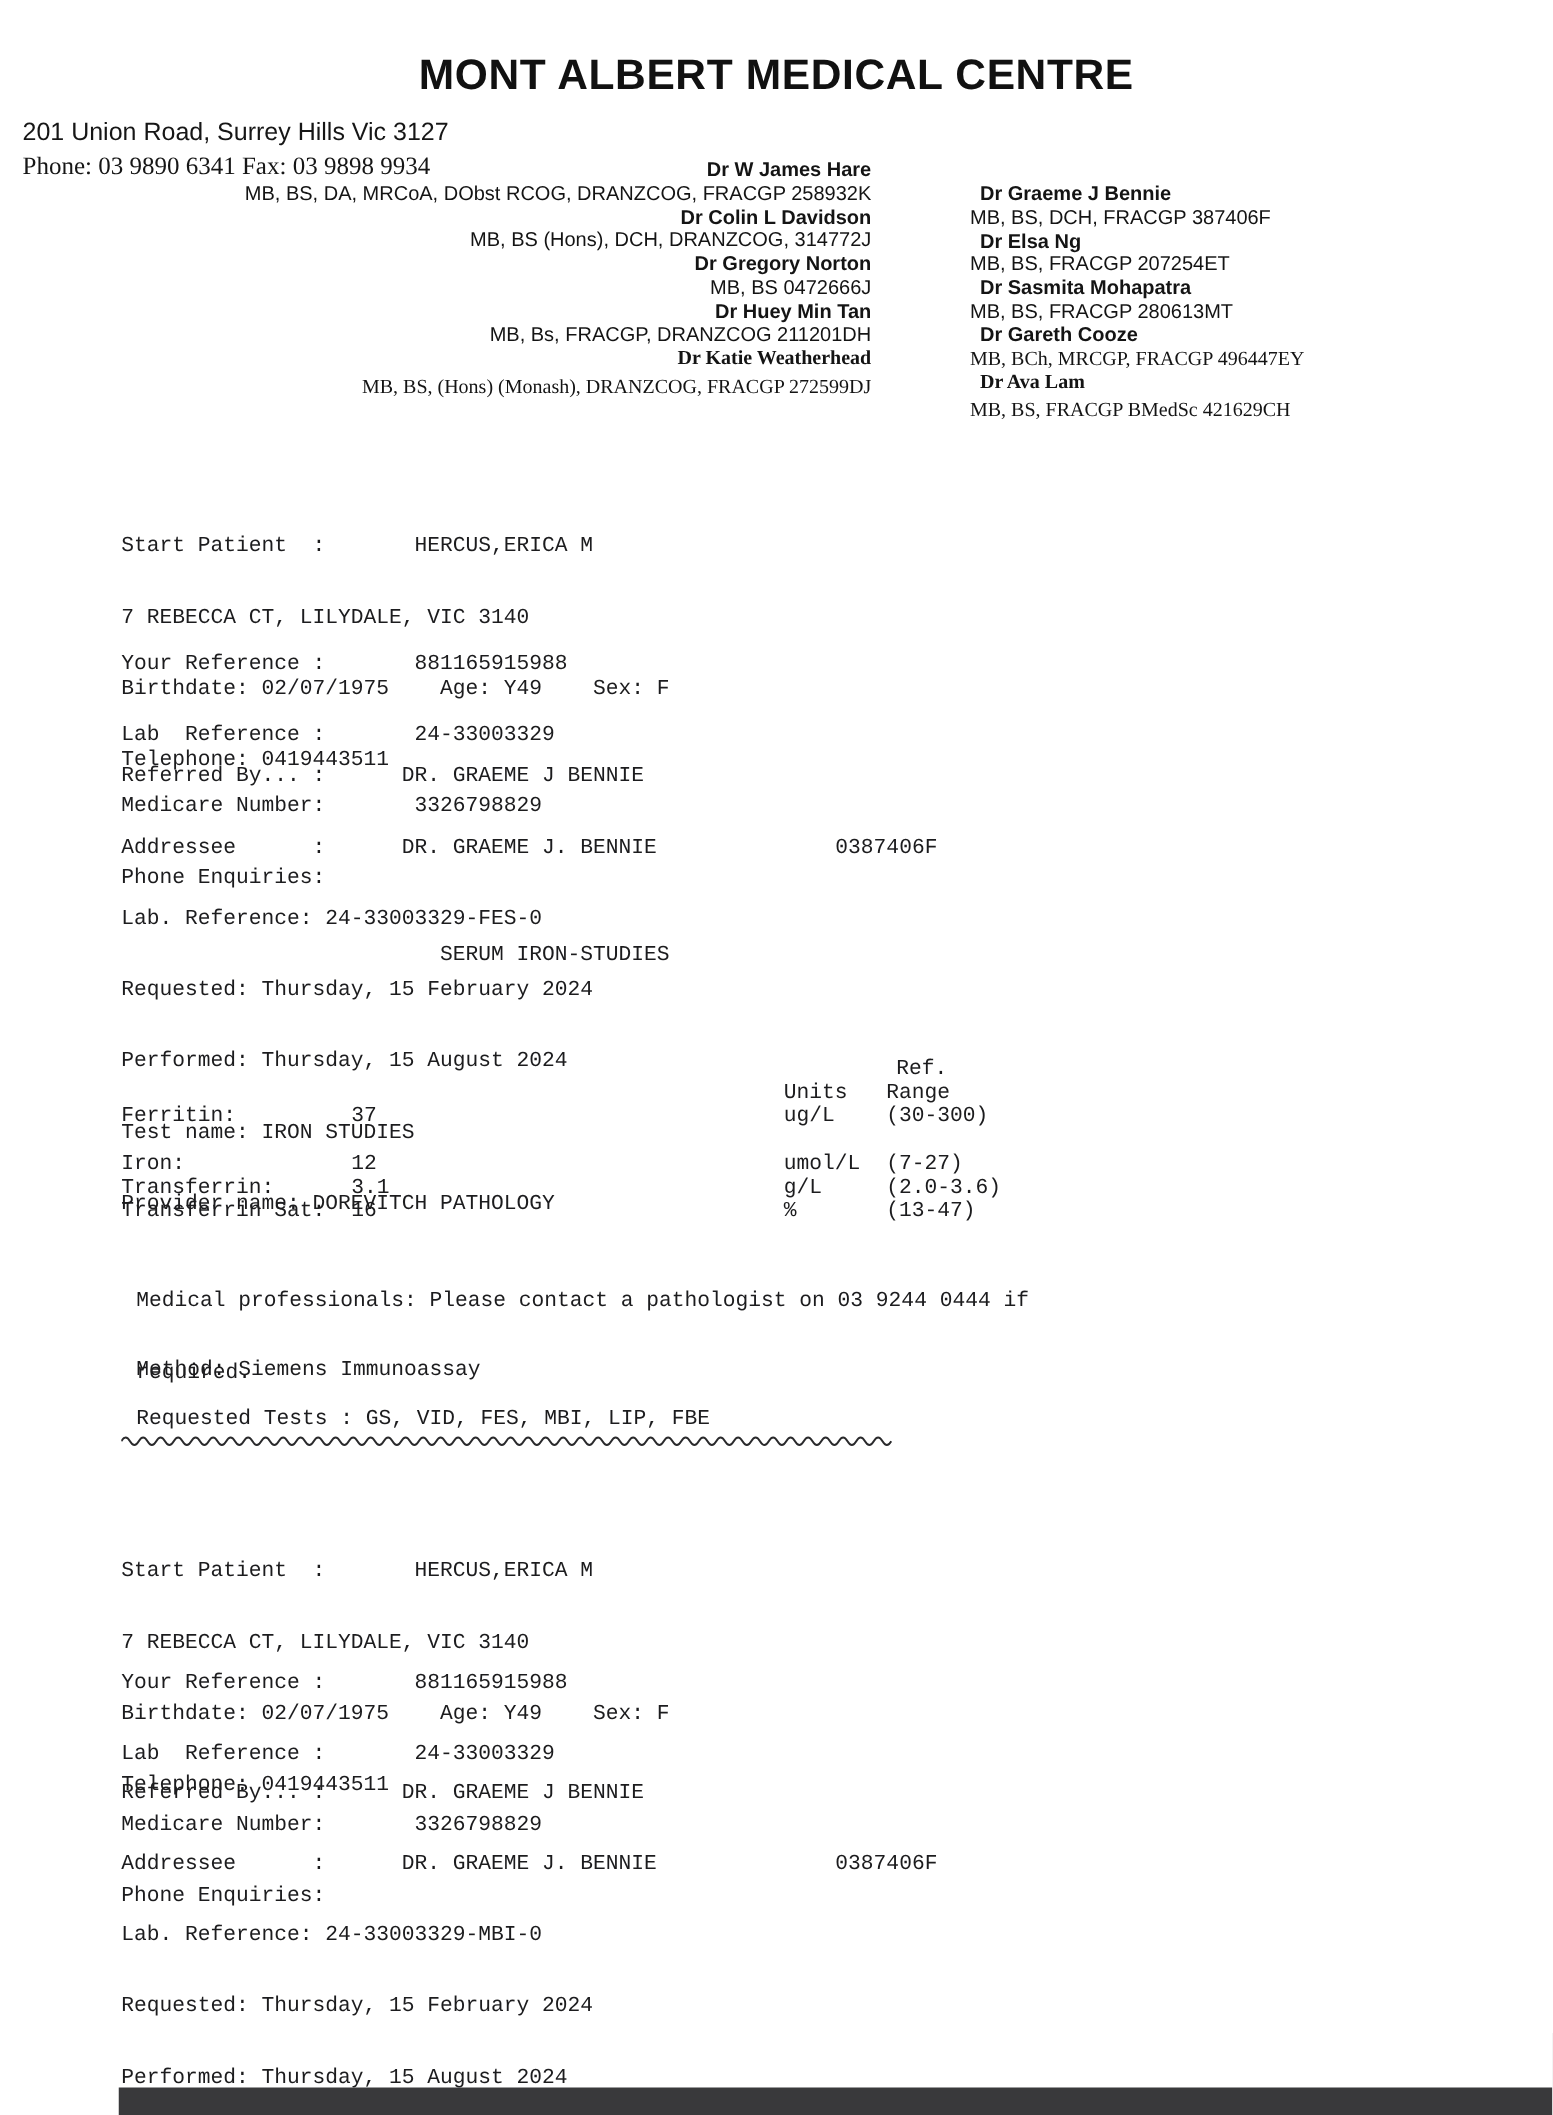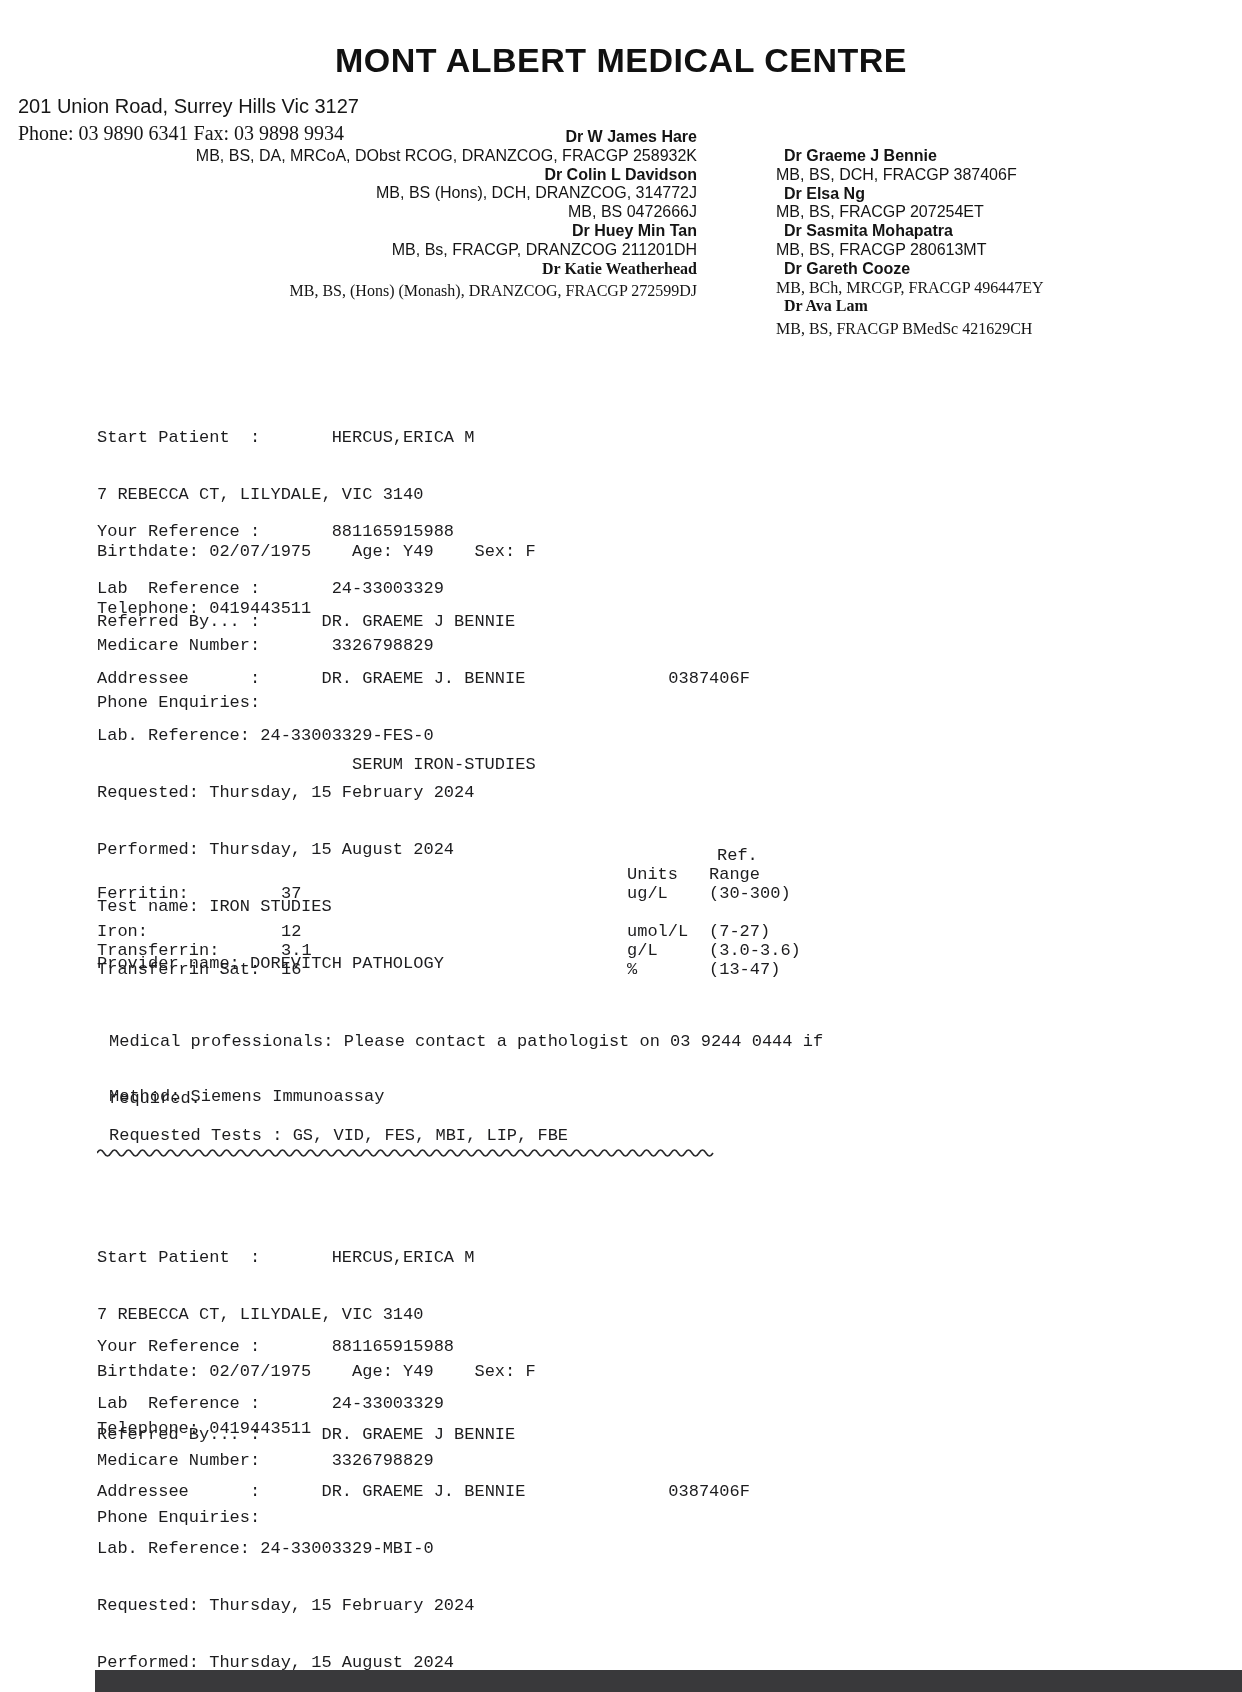--- a/index.html
+++ b/index.html
@@ -82,20 +82,21 @@
   <div class="doc-col" id="doc-col-left">
     <div class="doc">
       <div class="dname">Dr W James Hare</div>
       <div class="dquals">MB, BS, DA, MRCoA, DObst RCOG, DRANZCOG, FRACGP 258932K</div>
     </div>
     <div class="doc">
       <div class="dname">Dr Colin L Davidson</div>
       <div class="dquals">MB, BS (Hons), DCH, DRANZCOG, 314772J</div>
     </div>
     <div class="doc">
+      <div class="dname">Dr Gregory Norton</div>
       <div class="dquals">MB, BS 0472666J</div>
     </div>
     <div class="doc">
       <div class="dname">Dr Huey Min Tan</div>
       <div class="dquals">MB, Bs, FRACGP, DRANZCOG 211201DH</div>
     </div>
     <div class="doc">
       <div class="dname">Dr Katie Weatherhead</div>
       <div class="dquals">MB, BS, (Hons) (Monash), DRANZCOG, FRACGP 272599DJ</div>
     </div>
@@ -170,21 +171,21 @@
     <div class="c-test">Iron:</div>
     <div class="c-val">12</div>
     <div></div>
     <div>umol/L</div>
     <div>(7-27)</div>
 
     <div class="c-test">Transferrin:</div>
     <div class="c-val">3.1</div>
     <div></div>
     <div>g/L</div>
-    <div>(3.0-3.6)</div>
+    <div>(2.0-3.6)</div>
 
     <div class="c-test">Transferrin Sat:</div>
     <div class="c-val">16</div>
     <div></div>
     <div>%</div>
     <div>(13-47)</div>
   </div>
 
   <div class="mono" id="notes">
     <div>Medical professionals: Please contact a pathologist on 03 9244 0444 if</div>

